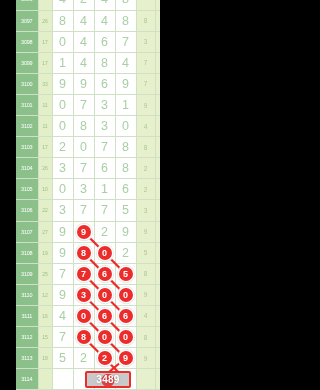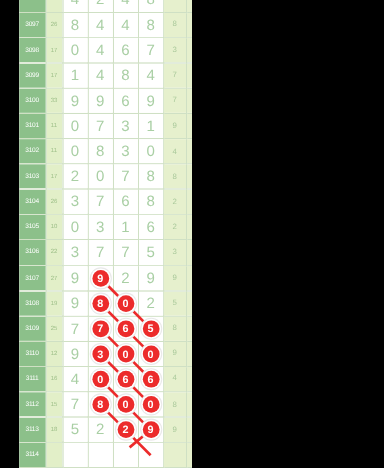--- a/index.html
+++ b/index.html
@@ -399,14 +399,18 @@
       <line x1="67.5" y1="294.95000000000005" x2="88.5" y2="316.05" stroke="#ec2b2b" stroke-width="2.2"></line>
       <line x1="88.5" y1="294.95000000000005" x2="109.5" y2="316.05" stroke="#ec2b2b" stroke-width="2.2"></line>
       <line x1="67.5" y1="316.05" x2="88.5" y2="337.15000000000003" stroke="#ec2b2b" stroke-width="2.2"></line>
       <line x1="88.5" y1="316.05" x2="109.5" y2="337.15000000000003" stroke="#ec2b2b" stroke-width="2.2"></line>
       <line x1="67.5" y1="337.15000000000003" x2="88.5" y2="358.25000000000006" stroke="#ec2b2b" stroke-width="2.2"></line>
       <line x1="88.5" y1="337.15000000000003" x2="109.5" y2="358.25000000000006" stroke="#ec2b2b" stroke-width="2.2"></line>
       <line x1="88.5" y1="358.25000000000006" x2="109.5" y2="379.35" stroke="#ec2b2b" stroke-width="2.2"></line>
       <line x1="109.5" y1="358.25000000000006" x2="92" y2="372.8" stroke="#ec2b2b" stroke-width="2.2"></line>
     </svg>
 
+  <div class="result-badge" id="result-badge" style="left: 85px; top: 370.8px;">
+    <span class="dot"></span>
+    <span class="txt">3489</span>
+  </div>
 
 </div>
 
 </body></html>

